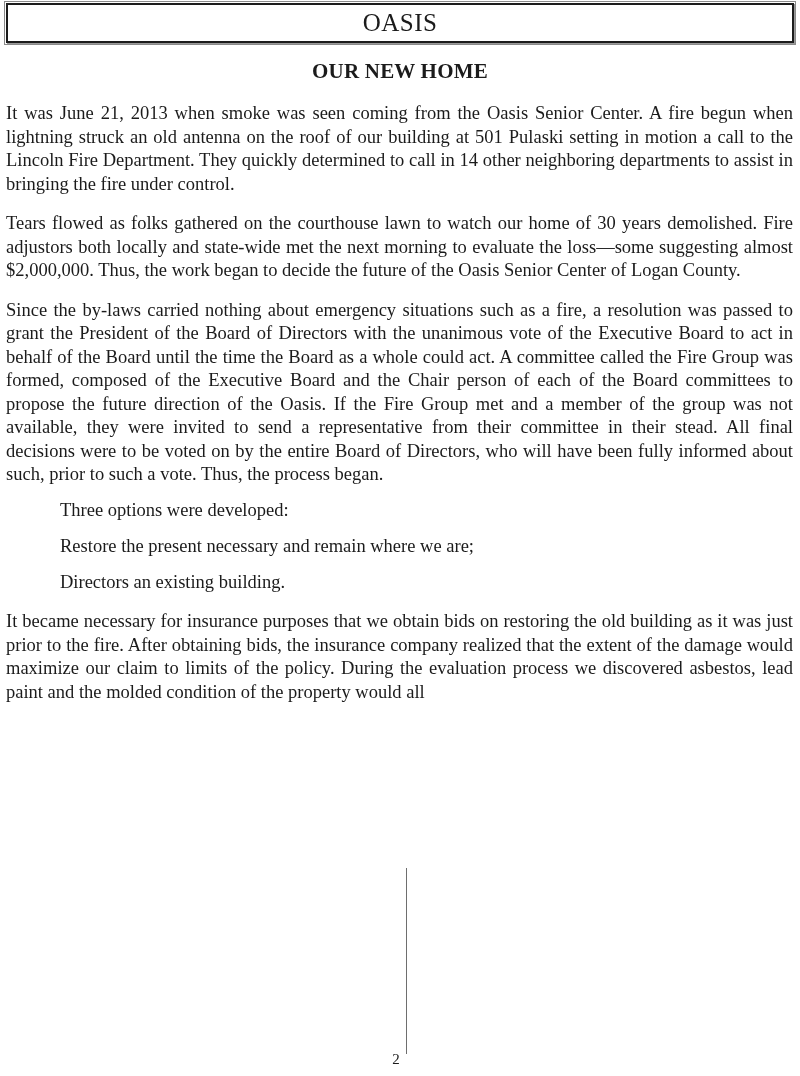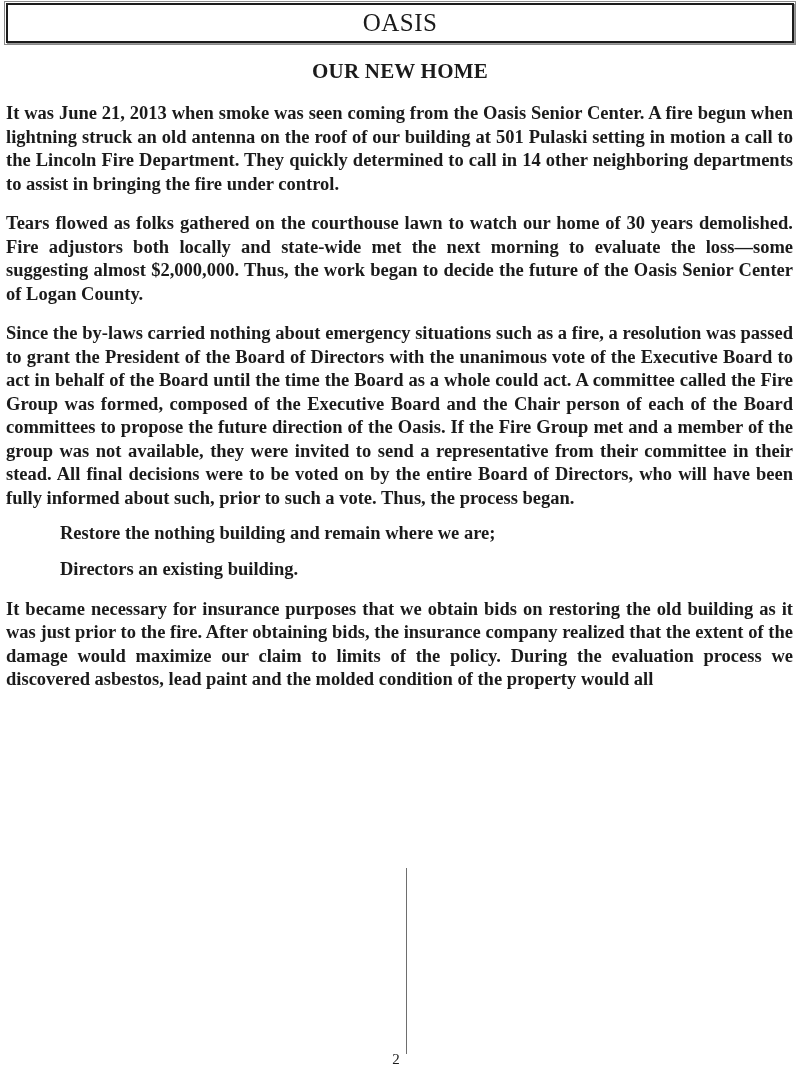--- a/index.html
+++ b/index.html
@@ -32,21 +32,21 @@
   }
 
   .doc-heading {
     margin: 16px 0 0 0;
     text-align: center;
     font-size: 21px;
     font-weight: bold;
     letter-spacing: 0.2px;
   }
 
-  .content { padding: 0 7px 0 6px; font-weight: bold; }
+  .content { padding: 0 7px 0 6px; }
 
   p.para {
     margin: 16px 0 0 0;
     font-size: 18.5px;
     line-height: 23.5px;
     text-align: justify;
   }
   p.para.first { margin-top: 18px; }
 
   .options { margin: 12px 0 0 54px; }
@@ -91,21 +91,22 @@
 </div>
 
 <h1 class="doc-heading">OUR NEW HOME</h1>
 
 <div class="content">
   <p class="para first">It was June 21, 2013 when smoke was seen coming from the Oasis Senior Center.  A fire begun when lightning struck an old antenna on the roof of our building at 501 Pulaski setting in motion a call to the Lincoln Fire Department.  They quickly determined to call in 14 other neighboring departments to assist in bringing the fire under control.</p>
   <p class="para">Tears flowed as folks gathered on the courthouse lawn to watch our home of  30 years demolished.  Fire adjustors both locally and state-wide met the next morning to evaluate the loss—some suggesting almost $2,000,000.  Thus, the work began to decide the future of the Oasis Senior Center of Logan County.</p>
   <p class="para">Since the by-laws carried nothing about emergency situations such as a fire, a resolution was passed to grant the President of the Board of Directors with the unanimous vote of the Executive Board to act in behalf of the Board until the time the Board as a whole could act.   A committee called the Fire Group was formed, composed of the Executive Board and the Chair person of each of the Board committees to propose the future direction of the Oasis. If the Fire Group met and a member of the group was not available, they were invited to send a representative from their committee in their stead.  All final decisions were to be voted on by the entire Board of Directors, who will have been fully informed about such, prior to such a vote. Thus, the process began.</p>
 
   <div class="options">
-    <div class="option-line">Restore the nothing building and remain where we are;</div>
+    <div class="option-line">Three options were developed:</div>
+    <div class="option-line">Restore the present necessary and remain where we are;</div>
     <div class="option-line">Directors an existing building.</div>
   </div>
 
   <p class="para">It became necessary for insurance purposes that we obtain bids on restoring the old building as it was just prior to the fire.  After obtaining bids, the insurance company realized that the extent of the damage would maximize our claim to limits of the policy. During the evaluation process we discovered asbestos, lead paint and the molded condition of the property would all</p>
 
 </div>
 
 <div class="footer-divider"></div>
 <div class="page-number">2</div>
 

